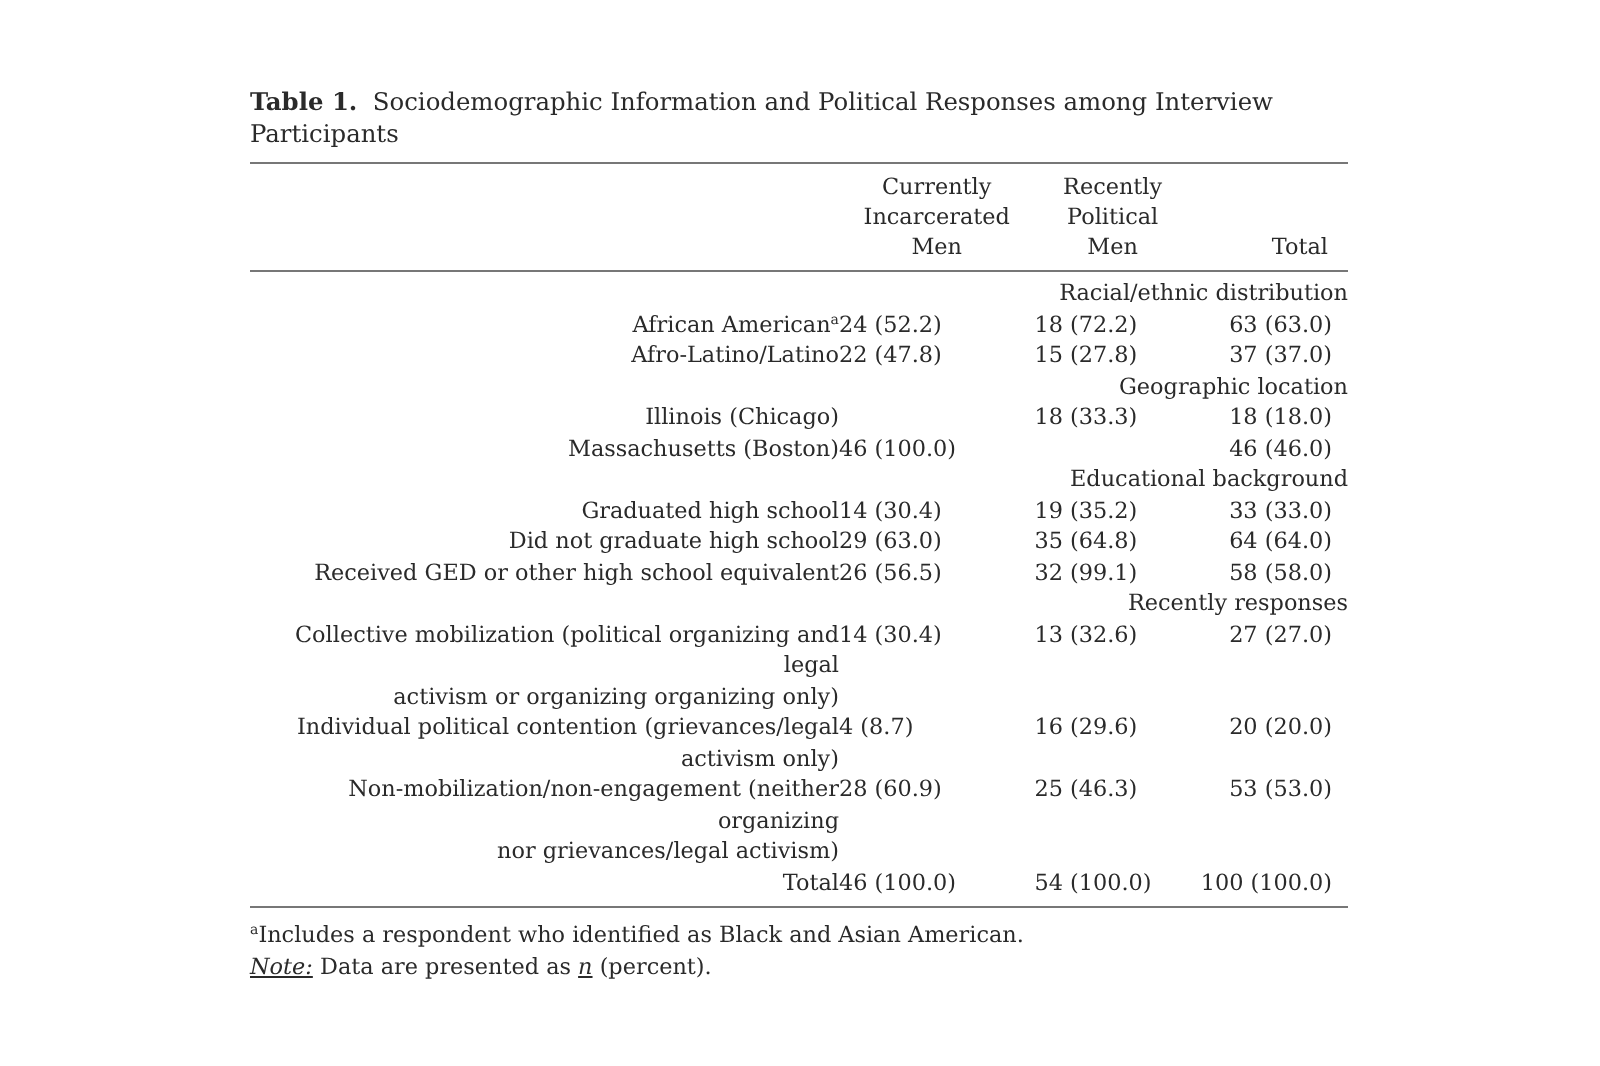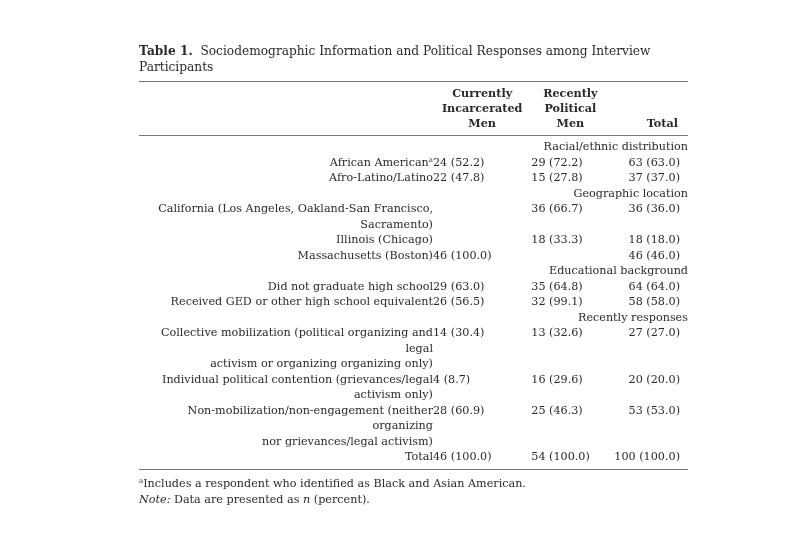--- a/index.html
+++ b/index.html
@@ -1,41 +1,41 @@
 <!DOCTYPE html>
 <html><head>
 <meta charset="utf-8">
 <style>
   html, body { margin: 0; padding: 0; background: #ffffff; }
   body { width: 800px; height: 533px; position: relative; overflow: hidden;
          font-family: "DejaVu Serif", "Liberation Serif", serif; color: #2a2a2a; }
-  .wrap { position: absolute; left: 139px; top: 43px; width: 549px; }
+  .wrap { position: absolute; left: 125px; top: 43px; width: 549px; }
   .caption { font-size: 12.2px; line-height: 16px; margin: 0 0 6px 0; }
   .caption b { font-weight: bold; }
   table { width: 549px; border-collapse: collapse; font-size: 11.2px; }
-  thead th { font-weight: bold; text-align: center; vertical-align: bottom;
+  thead th { font-weight: normal; text-align: center; vertical-align: bottom;
              line-height: 15px; padding: 4px 0 4px 0; }
   thead tr { border-top: 1.5px solid #777; border-bottom: 1.5px solid #777; }
   th.c1, td.c1 { width: 300px; text-align: right; }
   th.c2, td.c2 { width: 100px; }
   th.c3, td.c3 { width: 80px; }
   th.c4, td.c4 { width: 69px; }
   th.c4 { text-align: right; padding-right: 10px; }
   td { line-height: 15.5px; padding: 0; vertical-align: top; }
   td.num { text-align: left; white-space: nowrap; }
   td.c4.num { text-align: right; padding-right: 8px; }
   tr.section td.c1 { padding-left: 0; }
   tr.item td.c1 { padding-left: 11px; }
   .wrapline { display: block; padding-left: 10px; }
   tbody tr:first-child td { padding-top: 3px; }
   tr.total { border-bottom: 1.5px solid #777; }
   tr.total td { padding-bottom: 4px; }
   sup { font-size: 7px; vertical-align: 4px; line-height: 0; }
   .notes { font-size: 11.2px; line-height: 16px; margin-top: 6px; }
-  .notes i { font-style: italic; }
+  .notes i { font-style: italic; text-decoration: underline; }
 </style>
 </head>
 <body>
 
 <div class="wrap">
   <p class="caption">
     <b>Table 1.</b>&nbsp; <span>Sociodemographic Information and Political Responses among Interview Participants</span>
   </p>
 
   <table>
@@ -55,52 +55,52 @@
         <th class="c4">Total</th>
       </tr>
     </thead>
     <tbody id="tbody">
         <tr class="section">
           <td class="c1" colspan="4">Racial/ethnic distribution</td>
         </tr>
         <tr class="item">
           <td class="c1"><span>African American</span><sup>a</sup></td>
           <td class="c2 num">24 (52.2)</td>
-          <td class="c3 num">29 (72.2)</td>
+          <td class="c3 num">18 (72.2)</td>
           <td class="c4 num">63 (63.0)</td>
         </tr>
         <tr class="item">
           <td class="c1"><span>Afro-Latino/Latino</span></td>
           <td class="c2 num">22 (47.8)</td>
           <td class="c3 num">15 (27.8)</td>
           <td class="c4 num">37 (37.0)</td>
         </tr>
         <tr class="section">
           <td class="c1" colspan="4">Geographic location</td>
-        </tr>
-        <tr class="item">
-          <td class="c1"><span>California (Los Angeles, Oakland-San Francisco,</span><span class="wrapline">Sacramento)</span></td>
-          <td class="c2 num"></td>
-          <td class="c3 num">36 (66.7)</td>
-          <td class="c4 num">36 (36.0)</td>
         </tr>
         <tr class="item">
           <td class="c1"><span>Illinois (Chicago)</span></td>
           <td class="c2 num"></td>
           <td class="c3 num">18 (33.3)</td>
           <td class="c4 num">18 (18.0)</td>
         </tr>
         <tr class="item">
           <td class="c1"><span>Massachusetts (Boston)</span></td>
           <td class="c2 num">46 (100.0)</td>
           <td class="c3 num"></td>
           <td class="c4 num">46 (46.0)</td>
         </tr>
         <tr class="section">
           <td class="c1" colspan="4">Educational background</td>
+        </tr>
+        <tr class="item">
+          <td class="c1"><span>Graduated high school</span></td>
+          <td class="c2 num">14 (30.4)</td>
+          <td class="c3 num">19 (35.2)</td>
+          <td class="c4 num">33 (33.0)</td>
         </tr>
         <tr class="item">
           <td class="c1"><span>Did not graduate high school</span></td>
           <td class="c2 num">29 (63.0)</td>
           <td class="c3 num">35 (64.8)</td>
           <td class="c4 num">64 (64.0)</td>
         </tr>
         <tr class="item">
           <td class="c1"><span>Received GED or other high school equivalent</span></td>
           <td class="c2 num">26 (56.5)</td>

